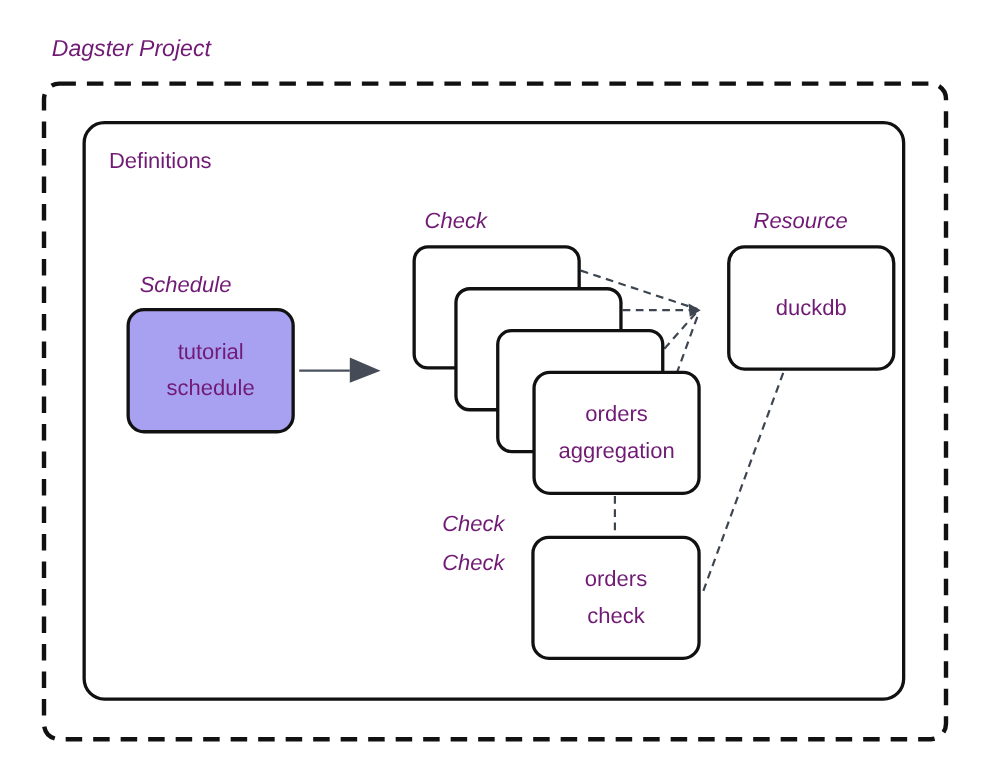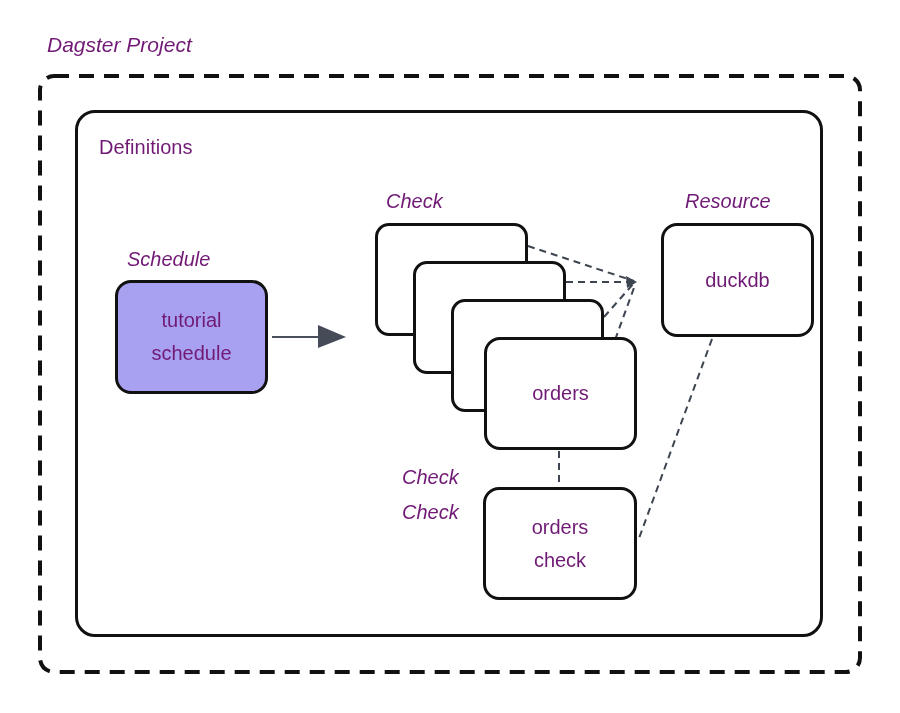--- a/index.html
+++ b/index.html
@@ -101,20 +101,21 @@
     <div>tutorial</div>
     <div>schedule</div>
   </div>
 
   <div class="group-label" style="left:386px; top:184px;">Check</div>
   <div class="node" style="left:375px; top:223px; width:153px; height:113px; border-radius:14px;"></div>
   <div class="node" style="left:413px; top:261px; width:153px; height:113px; border-radius:14px;"></div>
   <div class="node" style="left:451px; top:299px; width:153px; height:113px; border-radius:14px;"></div>
   <div class="node" style="left:484px; top:337px; width:153px; height:113px;">
     <div>orders</div>
+    <div>aggregation</div>
   </div>
 
   <div class="group-label" style="left:649px; top:184px;margin-left:36px;">Resource</div>
   <div class="node" style="left:637px; top:223px; width:153px; height:114px;margin-left:24px;">
     <div>duckdb</div>
   </div>
 
   <div class="group-label" style="left:402px; top:460px;">
     <div>Check</div>
     <div>Check</div>

